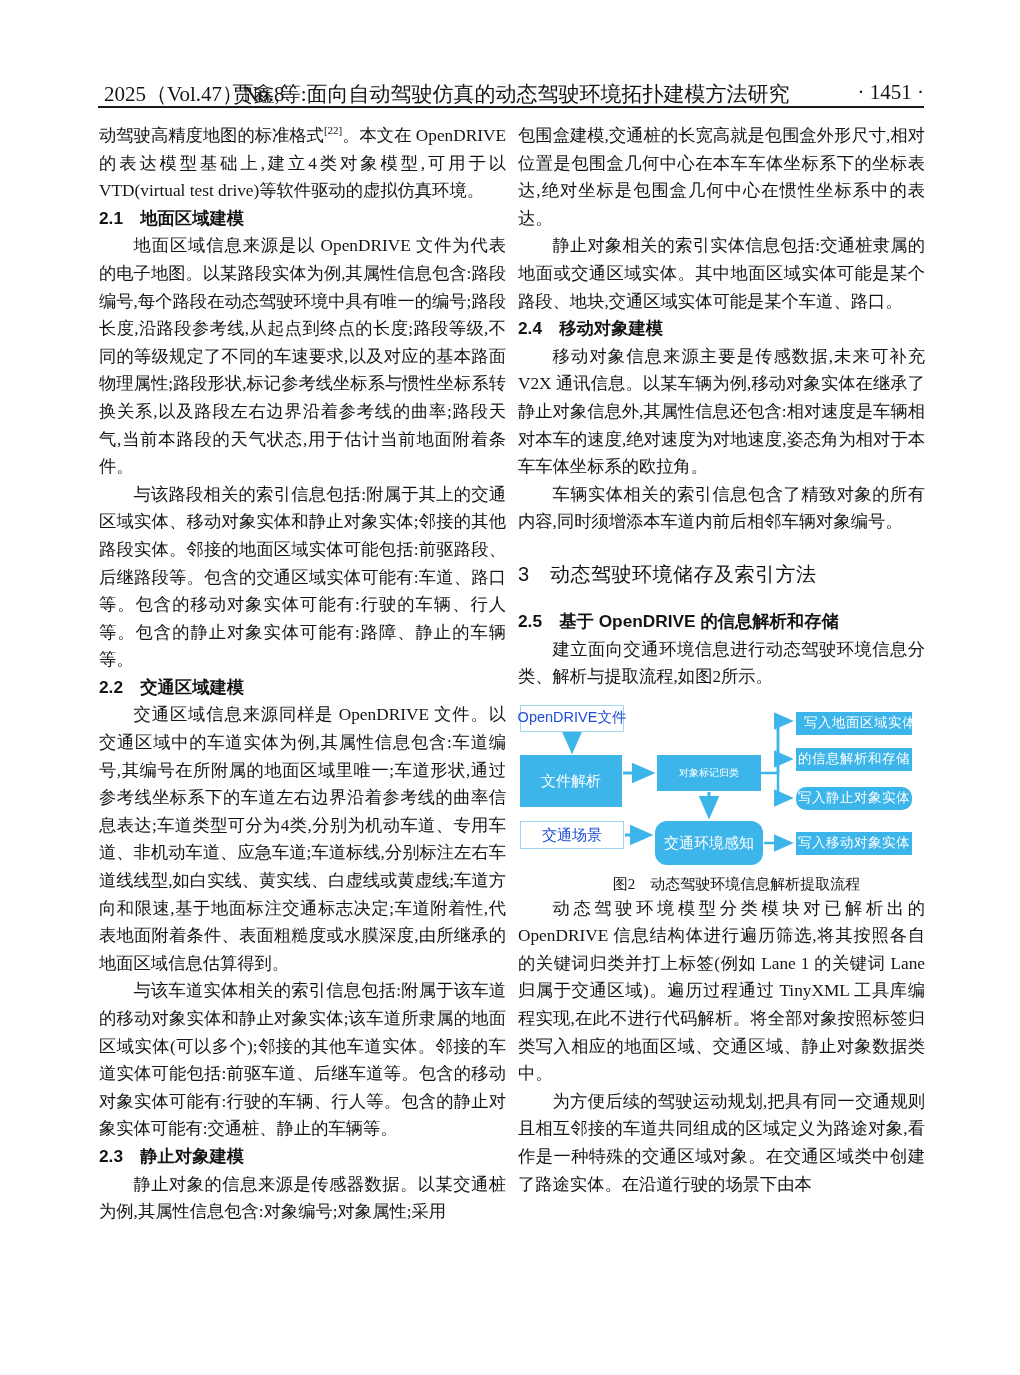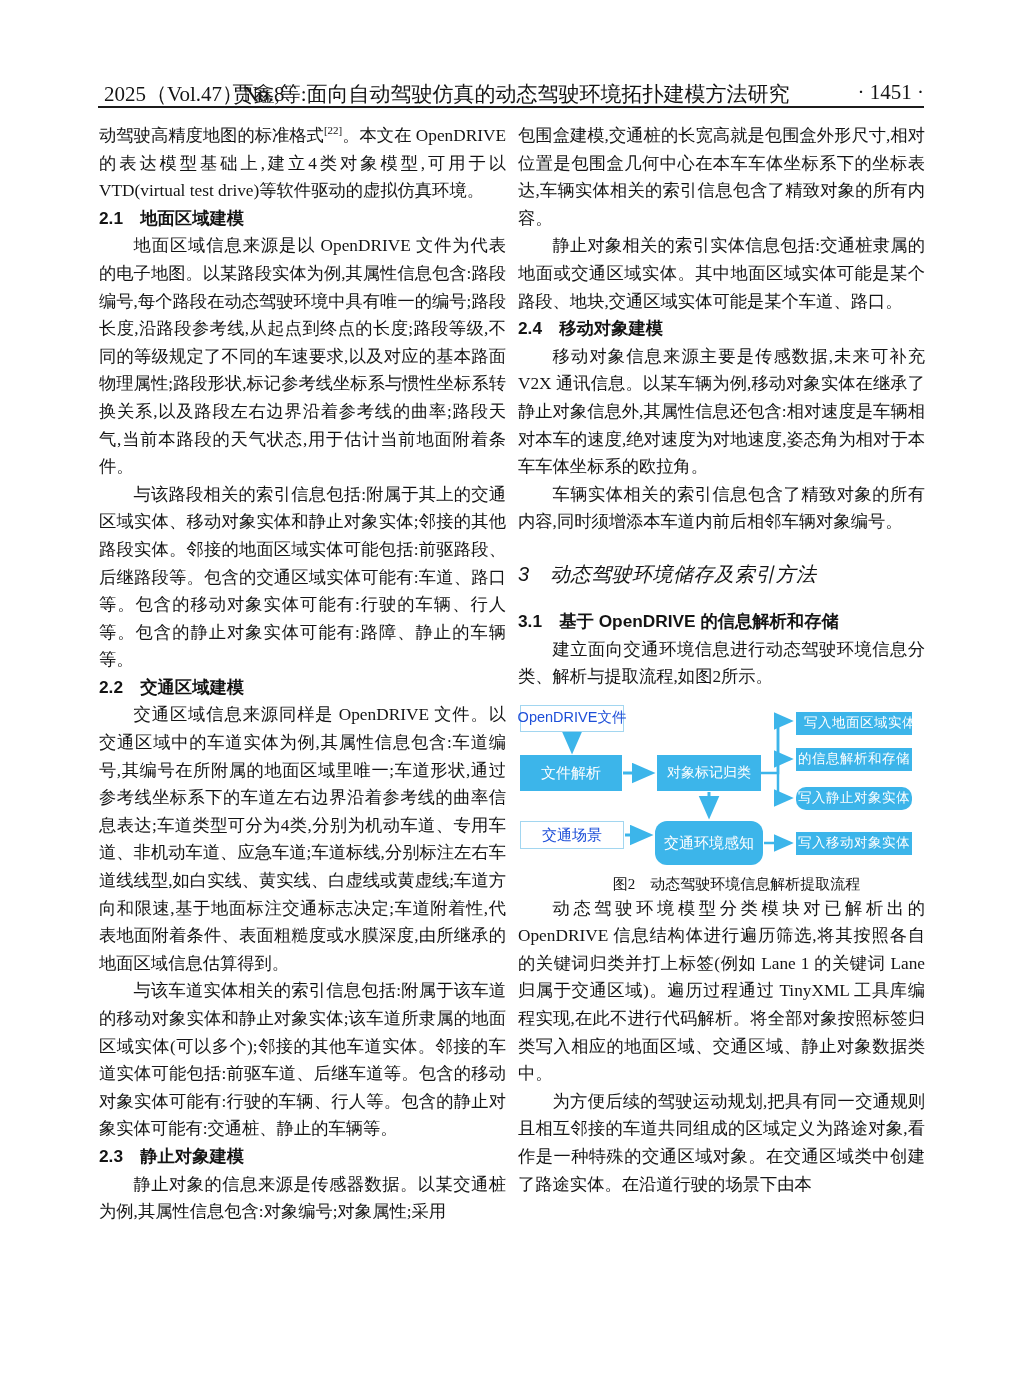--- a/index.html
+++ b/index.html
@@ -21,35 +21,35 @@
   .col-right{left:518px;}
   .col p{margin:0;text-indent:2em;}
   .col p.noindent{text-indent:0;}
   sup{font-size:11px;line-height:0;}
   h4{
     margin:0;font-size:17.3px;line-height:27.6px;font-weight:bold;
     font-family:"Liberation Sans","DejaVu Sans",sans-serif;text-align:left;text-indent:0;
   }
   h3.sec{
     margin:25px 0 21px 0;font-size:20px;line-height:26px;font-weight:normal;
-    font-family:"Liberation Sans","DejaVu Sans",sans-serif;text-align:left;letter-spacing:0.5px;font-style:italic;
+    font-family:"Liberation Sans","DejaVu Sans",sans-serif;text-align:left;letter-spacing:0.5px;
   }
   
   .figure{position:relative;width:400px;height:170px;margin:12px 0 0 0;}
   .fig-svg{position:absolute;left:0;top:0;}
   .fig-box{
     position:absolute;display:flex;align-items:center;justify-content:center;
     font-family:"Liberation Sans","DejaVu Sans",sans-serif;box-sizing:border-box;
     white-space:nowrap;
   }
   .fig-blue{background:#3cb5ea;color:#ffffff;}
   .fig-white{background:#ffffff;border:1.5px solid #a2d6f0;color:#1d4ed8;}
   .n-opendrive{left:2px;top:2px;width:104px;height:27px;font-size:14.5px;}
-  .n-parse{left:2px;top:52px;width:102px;height:36px;font-size:15px;}
-  .n-classify{left:139px;top:52px;width:104px;height:36px;font-size:14px;}
+  .n-parse{left:2px;top:52px;width:102px;height:52px;font-size:15px;}
+  .n-classify{left:139px;top:52px;width:104px;height:36px;font-size:10px;}
   .n-scene{left:2px;top:118px;width:104px;height:28px;font-size:15px;}
   .n-percept{left:137px;top:118px;width:108px;height:44px;font-size:15px;border-radius:12px;}
   .n-out{left:278px;width:116px;height:23px;font-size:13.5px;letter-spacing:0.5px;}
   .n-out1{top:9px;padding-left:12px;} .n-out2{top:45px;} .n-out3{top:84px;border-radius:10px;} .n-out4{top:129px;}
   .caption{
     margin:16px 0 6px 0;text-align:center;font-size:15px;line-height:22px;
     text-indent:0;font-family:"Liberation Serif","DejaVu Serif",serif;
   }
 </style>
 </head>
@@ -70,27 +70,27 @@
     <p>地面区域信息来源是以 OpenDRIVE 文件为代表的电子地图。以某路段实体为例,其属性信息包含:路段编号,每个路段在动态驾驶环境中具有唯一的编号;路段长度,沿路段参考线,从起点到终点的长度;路段等级,不同的等级规定了不同的车速要求,以及对应的基本路面物理属性;路段形状,标记参考线坐标系与惯性坐标系转换关系,以及路段左右边界沿着参考线的曲率;路段天气,当前本路段的天气状态,用于估计当前地面附着条件。</p>
     <p>与该路段相关的索引信息包括:附属于其上的交通区域实体、移动对象实体和静止对象实体;邻接的其他路段实体。邻接的地面区域实体可能包括:前驱路段、后继路段等。包含的交通区域实体可能有:车道、路口等。包含的移动对象实体可能有:行驶的车辆、行人等。包含的静止对象实体可能有:路障、静止的车辆等。</p>
     <h4>2.2　交通区域建模</h4>
     <p>交通区域信息来源同样是 OpenDRIVE 文件。以交通区域中的车道实体为例,其属性信息包含:车道编号,其编号在所附属的地面区域里唯一;车道形状,通过参考线坐标系下的车道左右边界沿着参考线的曲率信息表达;车道类型可分为4类,分别为机动车道、专用车道、非机动车道、应急车道;车道标线,分别标注左右车道线线型,如白实线、黄实线、白虚线或黄虚线;车道方向和限速,基于地面标注交通标志决定;车道附着性,代表地面附着条件、表面粗糙度或水膜深度,由所继承的地面区域信息估算得到。</p>
     <p>与该车道实体相关的索引信息包括:附属于该车道的移动对象实体和静止对象实体;该车道所隶属的地面区域实体(可以多个);邻接的其他车道实体。邻接的车道实体可能包括:前驱车道、后继车道等。包含的移动对象实体可能有:行驶的车辆、行人等。包含的静止对象实体可能有:交通桩、静止的车辆等。</p>
     <h4>2.3　静止对象建模</h4>
     <p>静止对象的信息来源是传感器数据。以某交通桩为例,其属性信息包含:对象编号;对象属性;采用</p>
   </div>
 
   <div class="col col-right">
-    <p class="noindent">包围盒建模,交通桩的长宽高就是包围盒外形尺寸,相对位置是包围盒几何中心在本车车体坐标系下的坐标表达,车辆实体相关的索引信息包含了精致对象的所有内容。</p>
+    <p class="noindent">包围盒建模,交通桩的长宽高就是包围盒外形尺寸,相对位置是包围盒几何中心在本车车体坐标系下的坐标表达,绝对坐标是包围盒几何中心在惯性坐标系中的表达。</p>
     <p>静止对象相关的索引实体信息包括:交通桩隶属的地面或交通区域实体。其中地面区域实体可能是某个路段、地块,交通区域实体可能是某个车道、路口。</p>
     <h4>2.4　移动对象建模</h4>
     <p>移动对象信息来源主要是传感数据,未来可补充 V2X 通讯信息。以某车辆为例,移动对象实体在继承了静止对象信息外,其属性信息还包含:相对速度是车辆相对本车的速度,绝对速度为对地速度,姿态角为相对于本车车体坐标系的欧拉角。</p>
     <p>车辆实体相关的索引信息包含了精致对象的所有内容,同时须增添本车道内前后相邻车辆对象编号。</p>
     <h3 class="sec">3　动态驾驶环境储存及索引方法</h3>
-    <h4>3.1　基于 OpenDRIVE 的信息解析和存储</h4>
+    <h4>2.5　基于 OpenDRIVE 的信息解析和存储</h4>
     <p>建立面向交通环境信息进行动态驾驶环境信息分类、解析与提取流程,如图2所示。</p>
 
     <div class="figure">
       <svg class="fig-svg" width="400" height="170" viewBox="0 0 400 170">
         <defs>
           <marker id="arr" markerWidth="9" markerHeight="8" refX="6.5" refY="3.5" orient="auto">
             <path d="M0,0 L8,3.5 L0,7 Z" fill="#3cb5ea"></path>
           </marker>
         </defs>
         <line x1="54" y1="30" x2="54" y2="47" stroke="#3cb5ea" stroke-width="3" marker-end="url(#arr)"></line>

